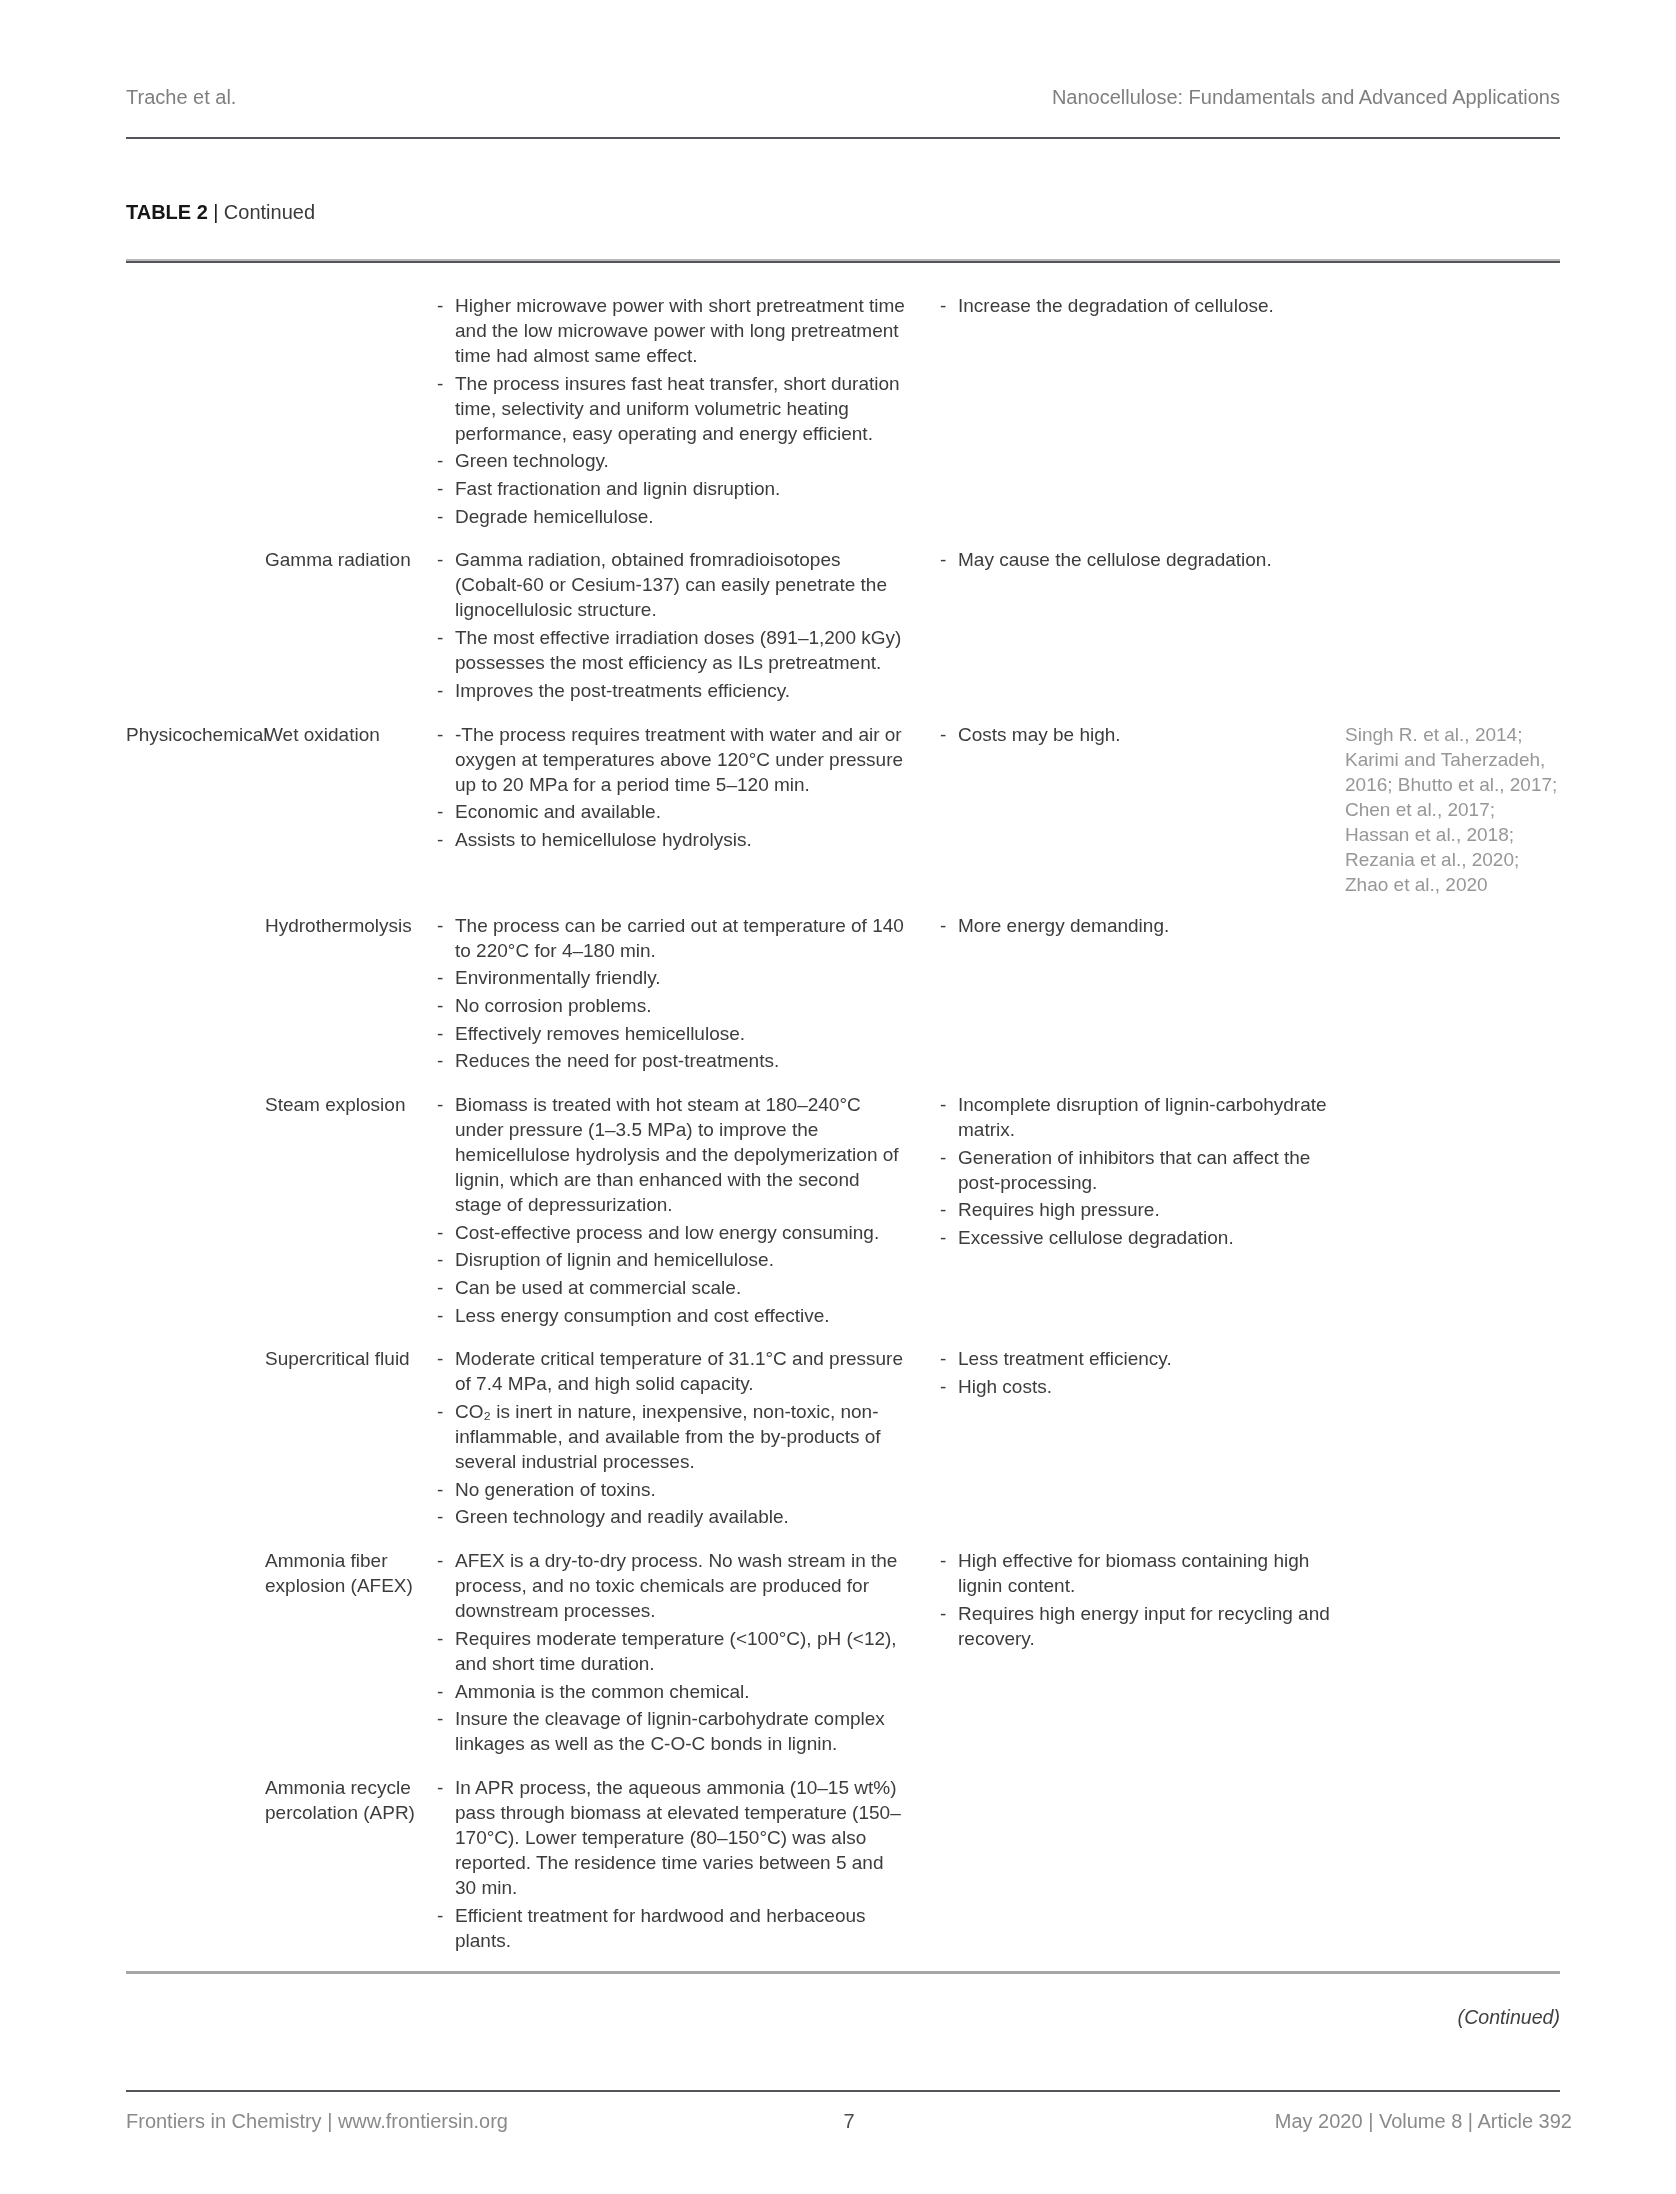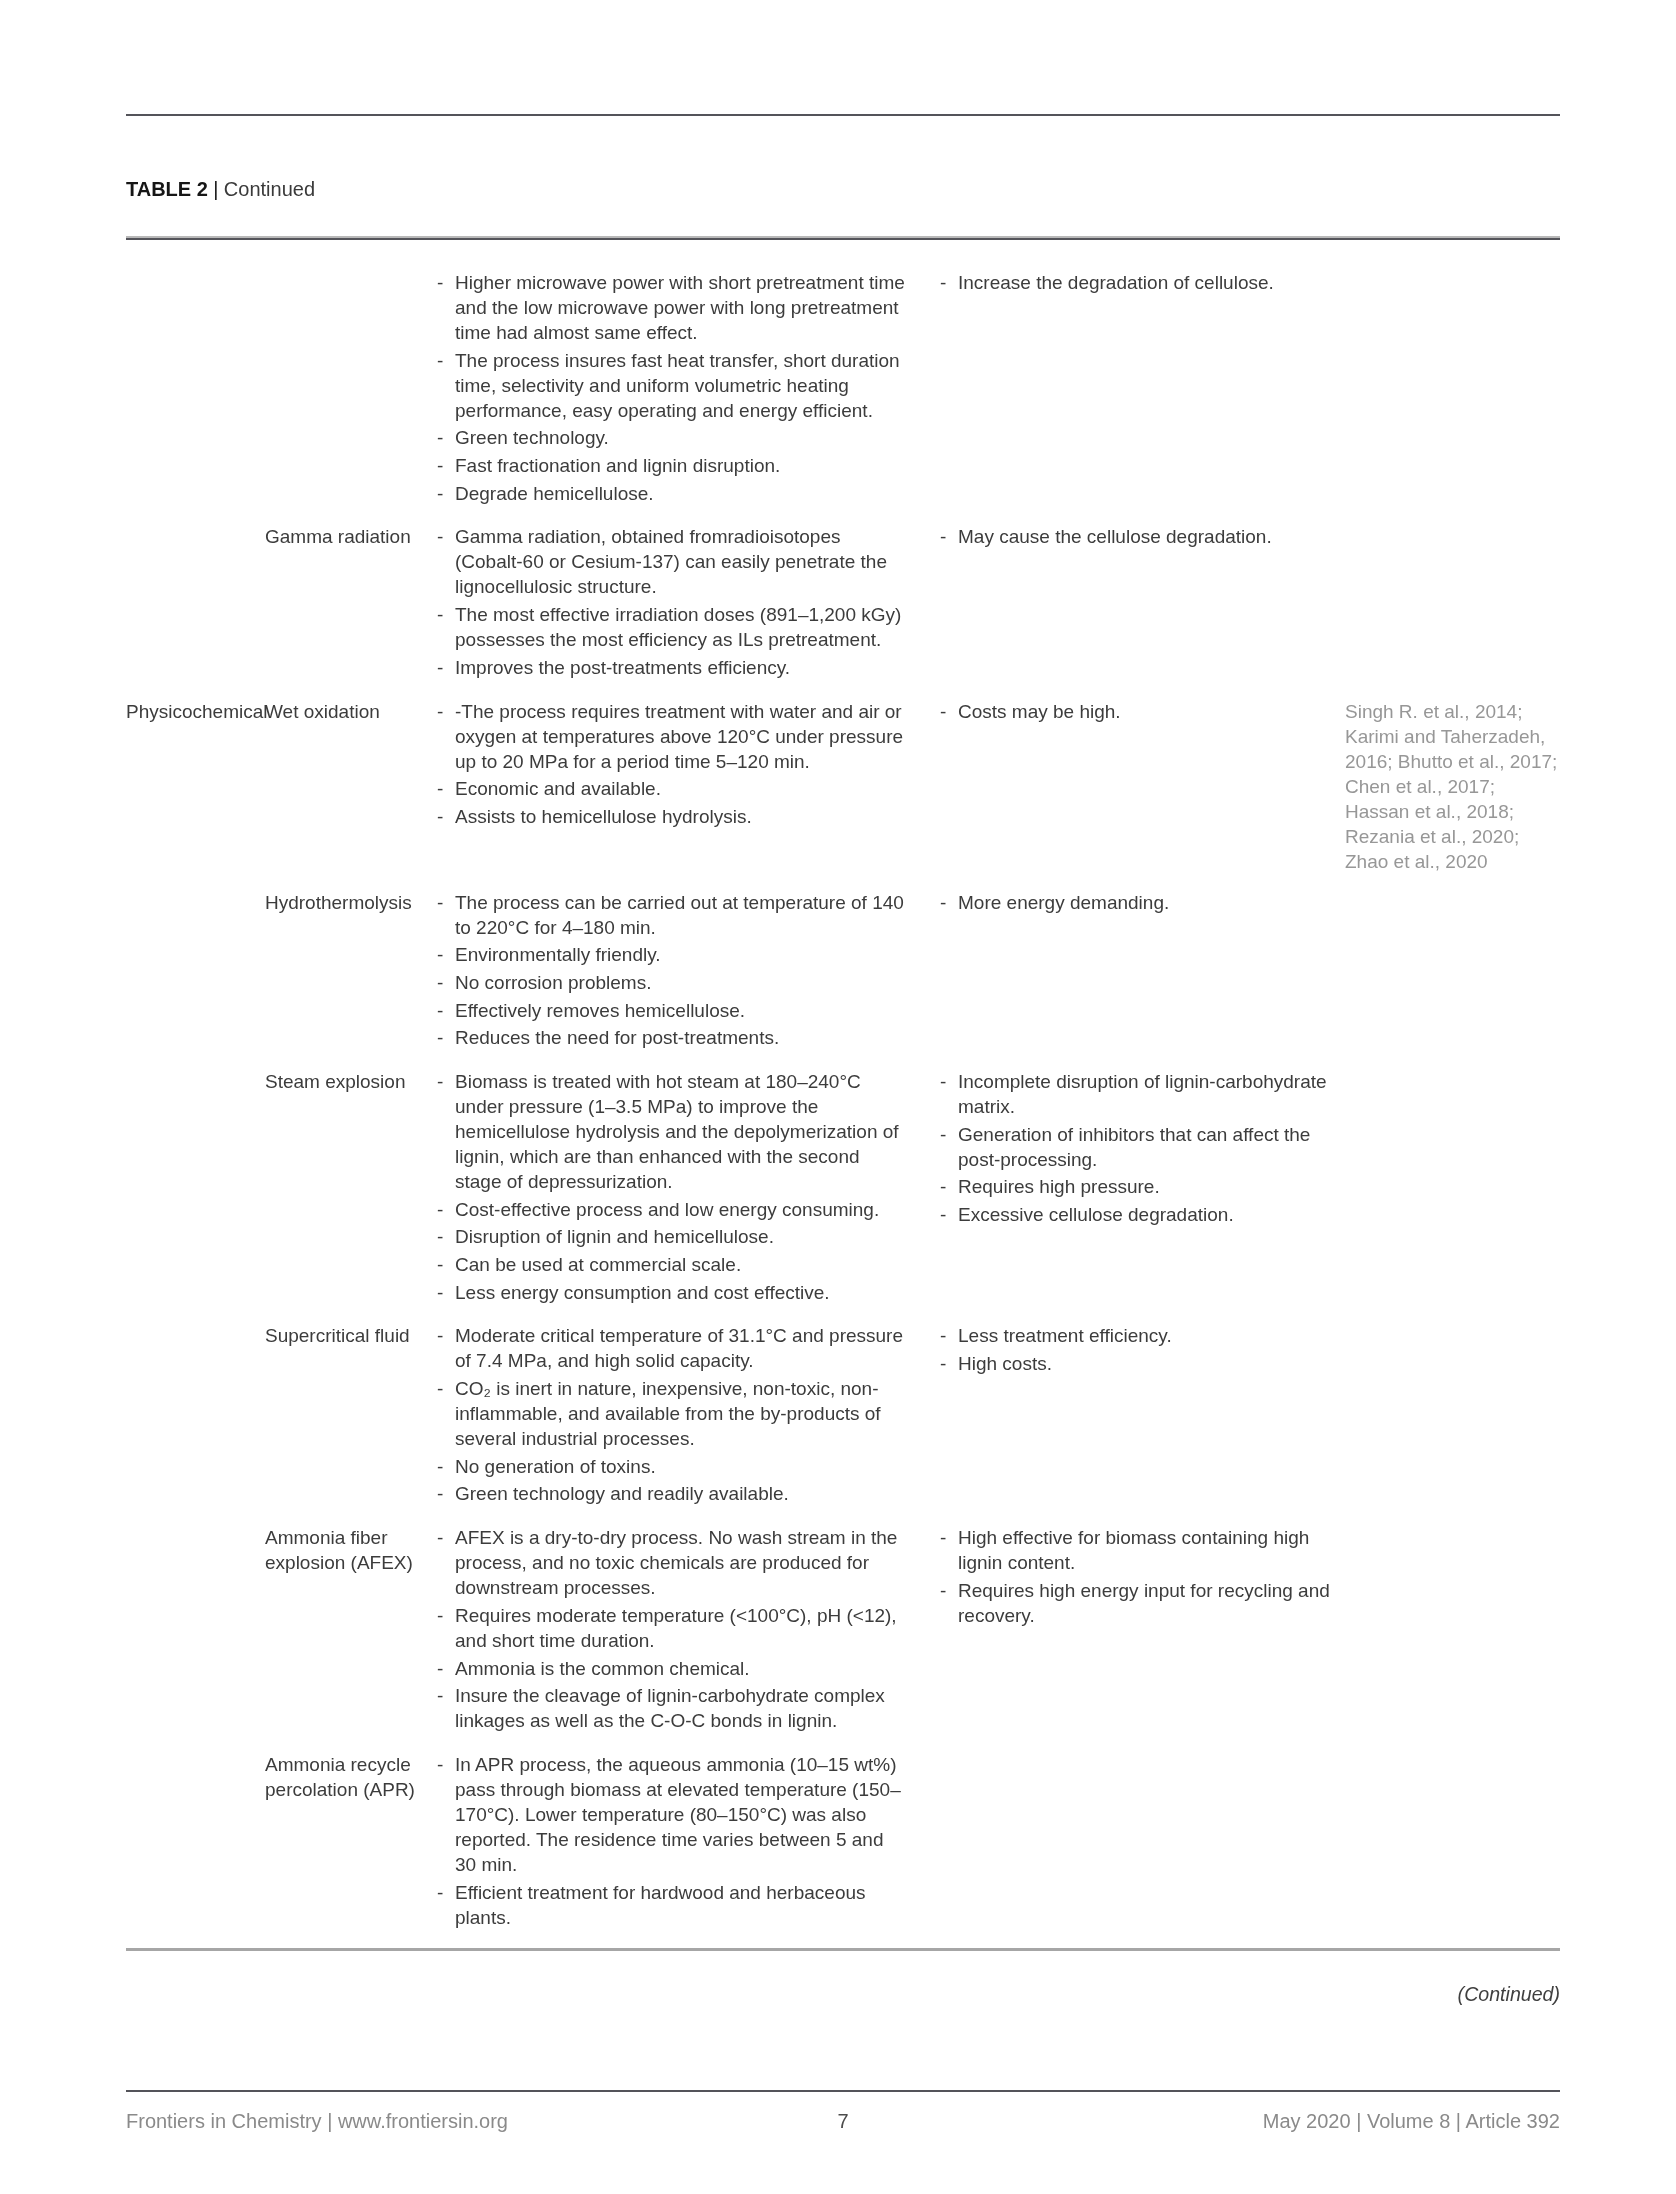--- a/index.html
+++ b/index.html
@@ -29,29 +29,33 @@
   .cell-short { padding-right:6.8px; }
   .cell-refs  { color:#979797; padding-right:0; }
 
   .bullet { display:grid; grid-template-columns:18px 1fr; margin-bottom:2.7px; }
   .bullet .dash { text-align:left; }
 
   .rule-bottom { height:2.7px; background:#a6a6a6; margin-top:5.4px; }
   .continued-note { text-align:right; font-style:italic; font-size:19.6px; color:#3f3f3f; margin-top:32px; }
 
   .footer-rule { position:absolute; left:126px; right:116px; top:2090px; height:2px; background:#54545a; }
-  .footer { position:absolute; left:126px; right:116px; top:2110px; font-size:20px; color:#8a8a8a; }
+  .footer { position:absolute; left:126px; right:104px; top:2110px; font-size:20px; color:#8a8a8a; }
   .footer-inner { position:relative; display:flex; justify-content:space-between; }
   .page-number { position:absolute; left:0; right:0; text-align:center; color:#4c4c4c; }
 </style>
 </head>
 <body>
 
 <div class="content">
 
+  <div class="running-head">
+    <span>Trache et al.</span>
+    <span>Nanocellulose: Fundamentals and Advanced Applications</span>
+  </div>
   <div class="rule-dark"></div>
 
   <div class="table-label">
     <span class="bold">TABLE 2</span><span class="bar">|</span><span>Continued</span>
   </div>
 
   <div class="rule-light"></div>
 
 
   <div class="rule-head"></div>

